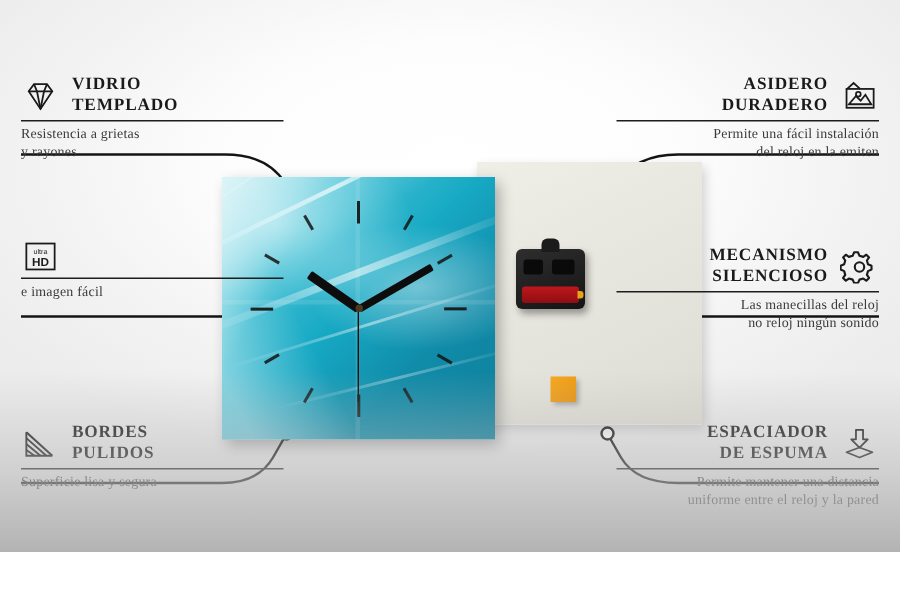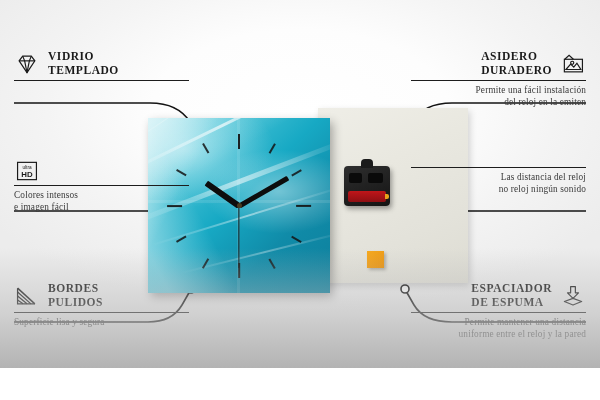--- a/index.html
+++ b/index.html
@@ -64,21 +64,21 @@
   .spacer{position:absolute;left:219px;top:143px;width:17px;height:17px;
     background:linear-gradient(140deg,#f7a81b,#e8910c);box-shadow:2px 2px 3px rgba(0,0,0,.25);}
   
   .feat{position:absolute;width:215px;}
   .feat .head{display:flex;align-items:center;gap:8px;}
   .feat.right .head{justify-content:flex-end;}
   .feat .ttl{
     font-weight:bold;font-size:11.5px;line-height:13.5px;letter-spacing:.55px;
     color:#1a1a1a;text-transform:uppercase;
   }
-  .feat.right .ttl{}
+  .feat.right .ttl{text-align:right;}
   .rule{height:1px;background:#1d1d1d;margin:3px 0 4px 0;}
   .sub{font-size:9.3px;line-height:11.6px;color:#3a3a3a;letter-spacing:.15px;}
   .feat.right .sub{text-align:right;}
   .ico{flex:0 0 auto;width:26px;height:22px;display:block;}
   .fVidrio   {left:14px;  top:50px;  width:175px;}
   .fImpresion{left:14px;  top:160px; width:175px;}
   .fBordes   {left:14px;  top:282px; width:175px;}
   .fAsidero  {left:411px; top:50px;  width:175px;}
   .fMecanismo{left:411px; top:164px; width:175px;}
   .fEspaciador{left:411px;top:282px; width:175px;}
@@ -157,35 +157,38 @@
             <path d="M10.5 4 L13 10 L16 25"></path>
             <path d="M21.5 4 L19 10 L16 25"></path>
         </g>
       </svg>
       <div class="ttl">
         <div>VIDRIO</div>
         <div>TEMPLADO</div>
       </div>
     </div>
     <div class="rule"></div>
+    <div class="sub">
+      <div>Resistencia a grietas</div>
+      <div>y rayones</div>
+    </div>
   </div>
 
   <div class="feat fImpresion">
     <div class="head">
       <svg class="ico" viewBox="0 0 32 28">
         <rect x="4" y="3" width="24" height="22" fill="none" stroke="#1a1a1a" stroke-width="1.5"></rect>
         <text x="16" y="12" font-size="6" font-family="Liberation Sans, sans-serif" fill="#1a1a1a" text-anchor="middle">ultra</text>
         <text x="16" y="22" font-size="10" font-weight="bold" font-family="Liberation Sans, sans-serif" fill="#1a1a1a" text-anchor="middle">HD</text>
       </svg>
       <div class="ttl">
       </div>
     </div>
     <div class="rule"></div>
     <div class="sub">
-      <div>Colores intensos</div>
       <div>e imagen fácil</div>
     </div>
   </div>
 
   <div class="feat fBordes">
     <div class="head">
       <svg class="ico" viewBox="0 0 32 28">
         <g stroke="#1a1a1a" stroke-width="1.6">
           <path d="M4 4 L26 24" stroke-width="1.8"></path>
           <path d="M4 9 L21 24"></path>
@@ -221,23 +224,35 @@
       </svg>
     </div>
     <div class="rule"></div>
     <div class="sub">
       <div>Permite una fácil instalación</div>
       <div>del reloj en la emiten</div>
     </div>
   </div>
 
   <div class="feat fMecanismo right">
-    <div class="rule"></div>
-    <div class="sub">
-      <div>Las distancia del reloj</div>
+    <div class="head">
+      <div class="ttl">
+        <div>MECANISMO</div>
+        <div>SILENCIOSO</div>
+      </div>
+      <svg class="ico" viewBox="0 0 32 28">
+        <g fill="none" stroke="#1a1a1a" stroke-width="1.8">
+          <path d="M16 4.5 l3.2 .9 2.6-1.8 2.3 2.3 -1.8 2.6 .9 3.2 3 1.3 0 3.2 -3 1.3 -.9 3.2 1.8 2.6 -2.3 2.3 -2.6-1.8 -3.2 .9 -1.3 3 -3.2 0 -1.3-3 -3.2-.9 -2.6 1.8 -2.3-2.3 1.8-2.6 -.9-3.2 -3-1.3 0-3.2 3-1.3 .9-3.2 -1.8-2.6 2.3-2.3 2.6 1.8 3.2-.9 1.3-3 3.2 0 Z" stroke-linejoin="round"></path>
+          <circle cx="16" cy="14" r="4"></circle>
+        </g>
+      </svg>
+    </div>
+    <div class="rule"></div>
+    <div class="sub">
+      <div>Las manecillas del reloj</div>
       <div>no reloj ningún sonido</div>
     </div>
   </div>
 
   <div class="feat fEspaciador right">
     <div class="head">
       <div class="ttl">
         <div>ESPACIADOR</div>
         <div>DE ESPUMA</div>
       </div>

